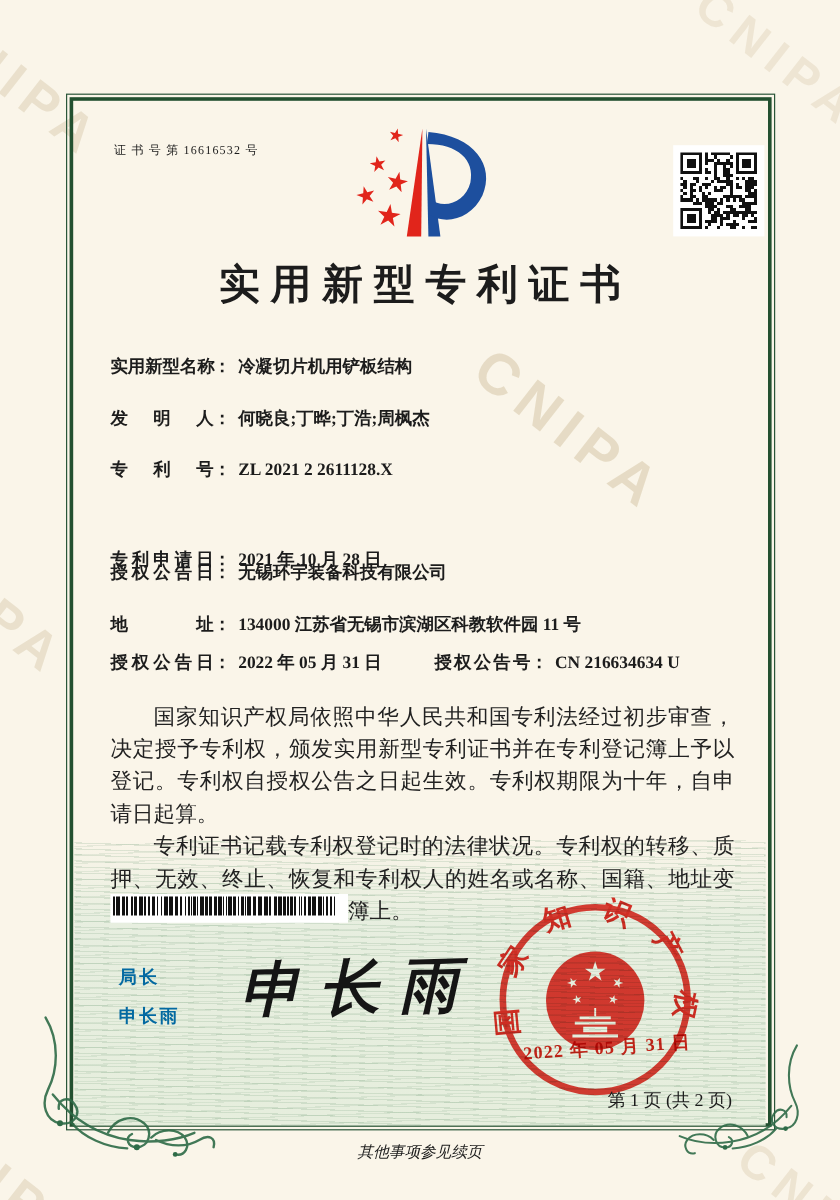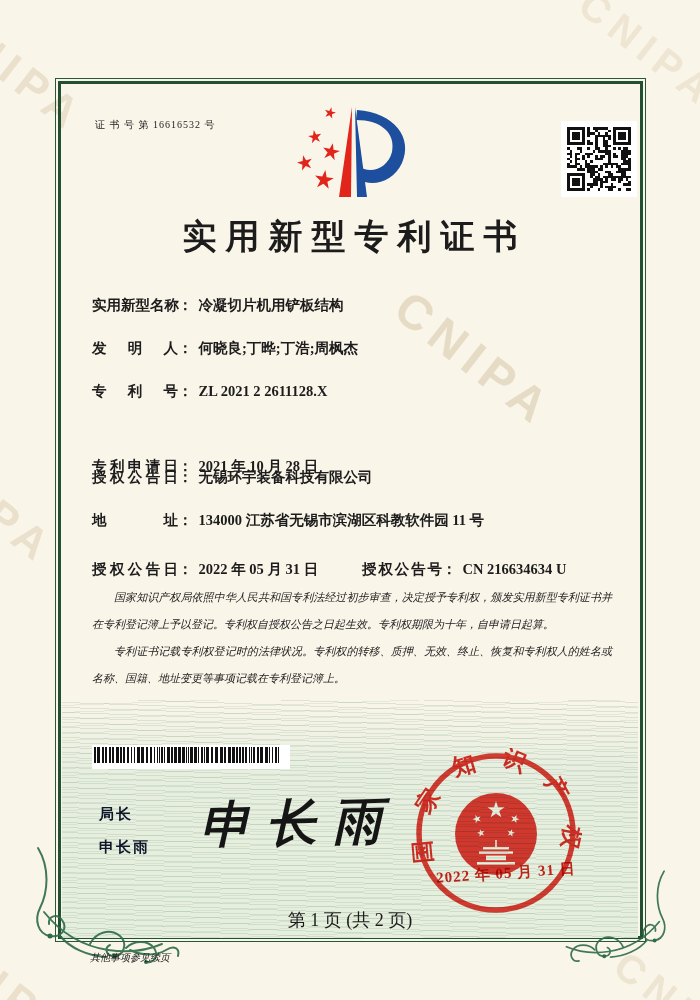--- a/index.html
+++ b/index.html
@@ -20,33 +20,33 @@
   .cert-no{left:95px;top:118px;font-size:10px;letter-spacing:1px;}
   .qr-pad{left:561px;top:121px;width:76px;height:76px;background:#fff;
           display:flex;align-items:center;justify-content:center;}
   .title{left:90px;top:214px;width:520px;text-align:center;font-size:34px;font-weight:700;
          letter-spacing:9px;text-indent:9px;}
   .frow{left:92px;width:540px;font-size:14.5px;font-weight:700;white-space:nowrap;}
   .flabel{display:inline-block;width:86px;text-align:justify;text-align-last:justify;
           vertical-align:bottom;}
   .fcolon{margin-right:6px;}
   .grant2{position:absolute;left:270px;top:0;}
-  .body-text{left:92px;top:584px;width:520px;font-size:11px;line-height:27px;
-             text-align:justify;font-style:italic;color:#222;}
+  .body-text{left:92px;top:584px;width:520px;font-size:18px;line-height:27px;
+             text-align:justify;color:#222;}
   .body-text p{margin:0;text-indent:2em;}
   .bc-pad{left:92px;top:745px;width:194px;height:20px;background:#fff;padding:2px 2px;}
   .director{font-family:Liberation Serif, serif;font-size:15px;
-            font-weight:700;color:#0f172a;letter-spacing:2px;}
+            font-weight:700;color:#0369a1;letter-spacing:2px;}
   .signature{left:200px;top:790px;font-size:50px;font-style:italic;font-weight:700;
              letter-spacing:16px;color:#151515;transform:rotate(-1.5deg);}
   .seal{left:410px;top:748px;mix-blend-mode:multiply;opacity:.95;}
   .seal-date{left:436px;top:864px;font-size:15px;font-weight:700;color:#d8261c;
              transform:rotate(-4deg);letter-spacing:1px;mix-blend-mode:multiply;}
-  .page-info{left:90px;top:908px;width:520px;text-align:center;font-size:18px;}
-  .cont-note{left:90px;top:951px;width:520px;text-align:left;font-size:10px;font-style:italic;}
+  .page-info{left:90px;top:908px;width:520px;text-align:right;font-size:15px;}
+  .cont-note{left:90px;top:951px;width:520px;text-align:center;font-size:13px;font-style:italic;}
   .flourish{pointer-events:none;}
 </style>
 </head>
 <body>
 
 <div id="page">
 
   <div class="wm" style="left:-42px;top:-4px;font-size:44px;">CNIPA</div>
   <div class="wm" style="left:598px;top:-18px;font-size:40px;color:rgba(203,184,149,0.25);">CNIPA</div>
   <div class="wm" style="left:418px;top:280px;font-size:48px;color:rgba(206,188,152,0.45);">CNIPA</div>
@@ -326,21 +326,21 @@
   </div>
   <div class="abs frow" style="top:425px;margin-top:32px;">
     <span class="flabel">专利申请日</span><span class="fcolon">：</span><span>2021 年 10 月 28 日</span>
   </div>
   <div class="abs frow" style="top:468px;">
     <span class="flabel">授权公告日</span><span class="fcolon">：</span><span>无锡环宇装备科技有限公司</span>
   </div>
   <div class="abs frow" style="top:511px;">
     <span class="flabel">地址</span><span class="fcolon">：</span><span>134000 江苏省无锡市滨湖区科教软件园 11 号</span>
   </div>
-  <div class="abs frow" style="top:560px;">
+  <div class="abs frow" style="top:543px;">
     <span class="flabel">授权公告日</span><span class="fcolon">：</span><span>2022 年 05 月 31 日</span>
     <span class="grant2">
       <span class="flabel" style="width:80px;">授权公告号</span><span class="fcolon">：</span><span>CN 216634634 U</span>
     </span>
   </div>
 
   <div class="abs body-text">
     <p>国家知识产权局依照中华人民共和国专利法经过初步审查，决定授予专利权，颁发实用新型专利证书并在专利登记簿上予以登记。专利权自授权公告之日起生效。专利权期限为十年，自申请日起算。</p>
     <p>专利证书记载专利权登记时的法律状况。专利权的转移、质押、无效、终止、恢复和专利权人的姓名或名称、国籍、地址变更等事项记载在专利登记簿上。</p>
   </div>

